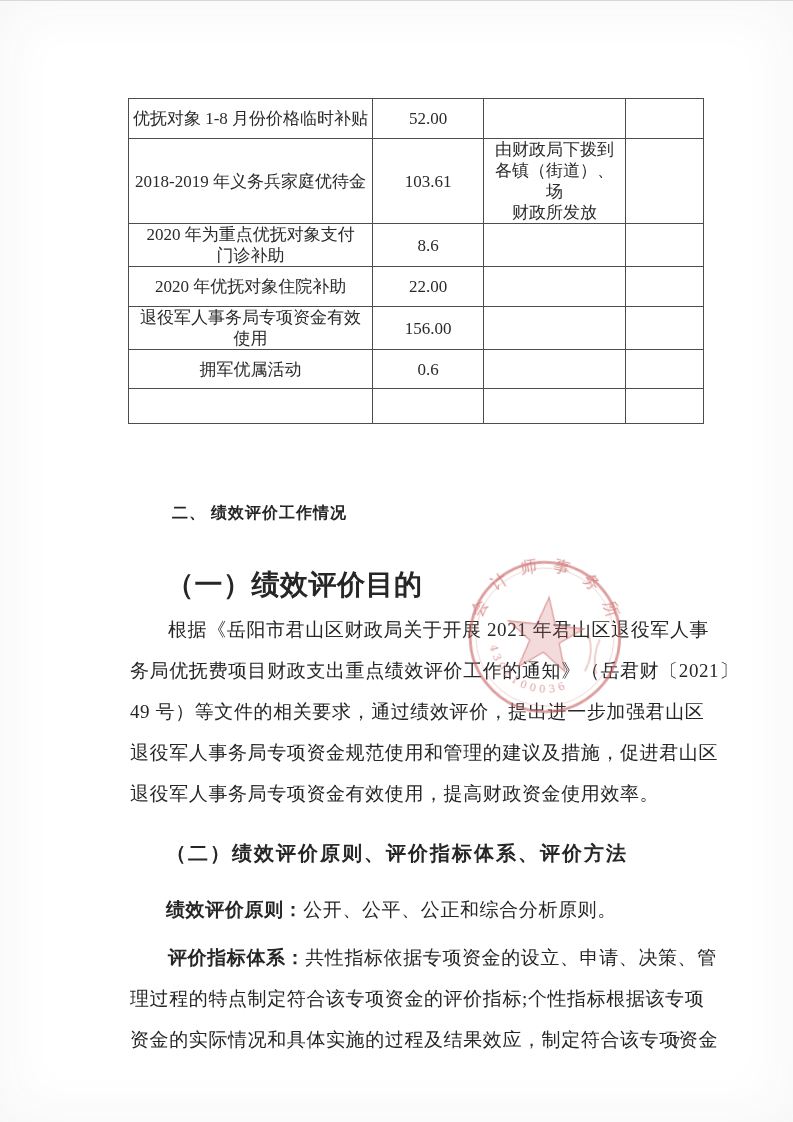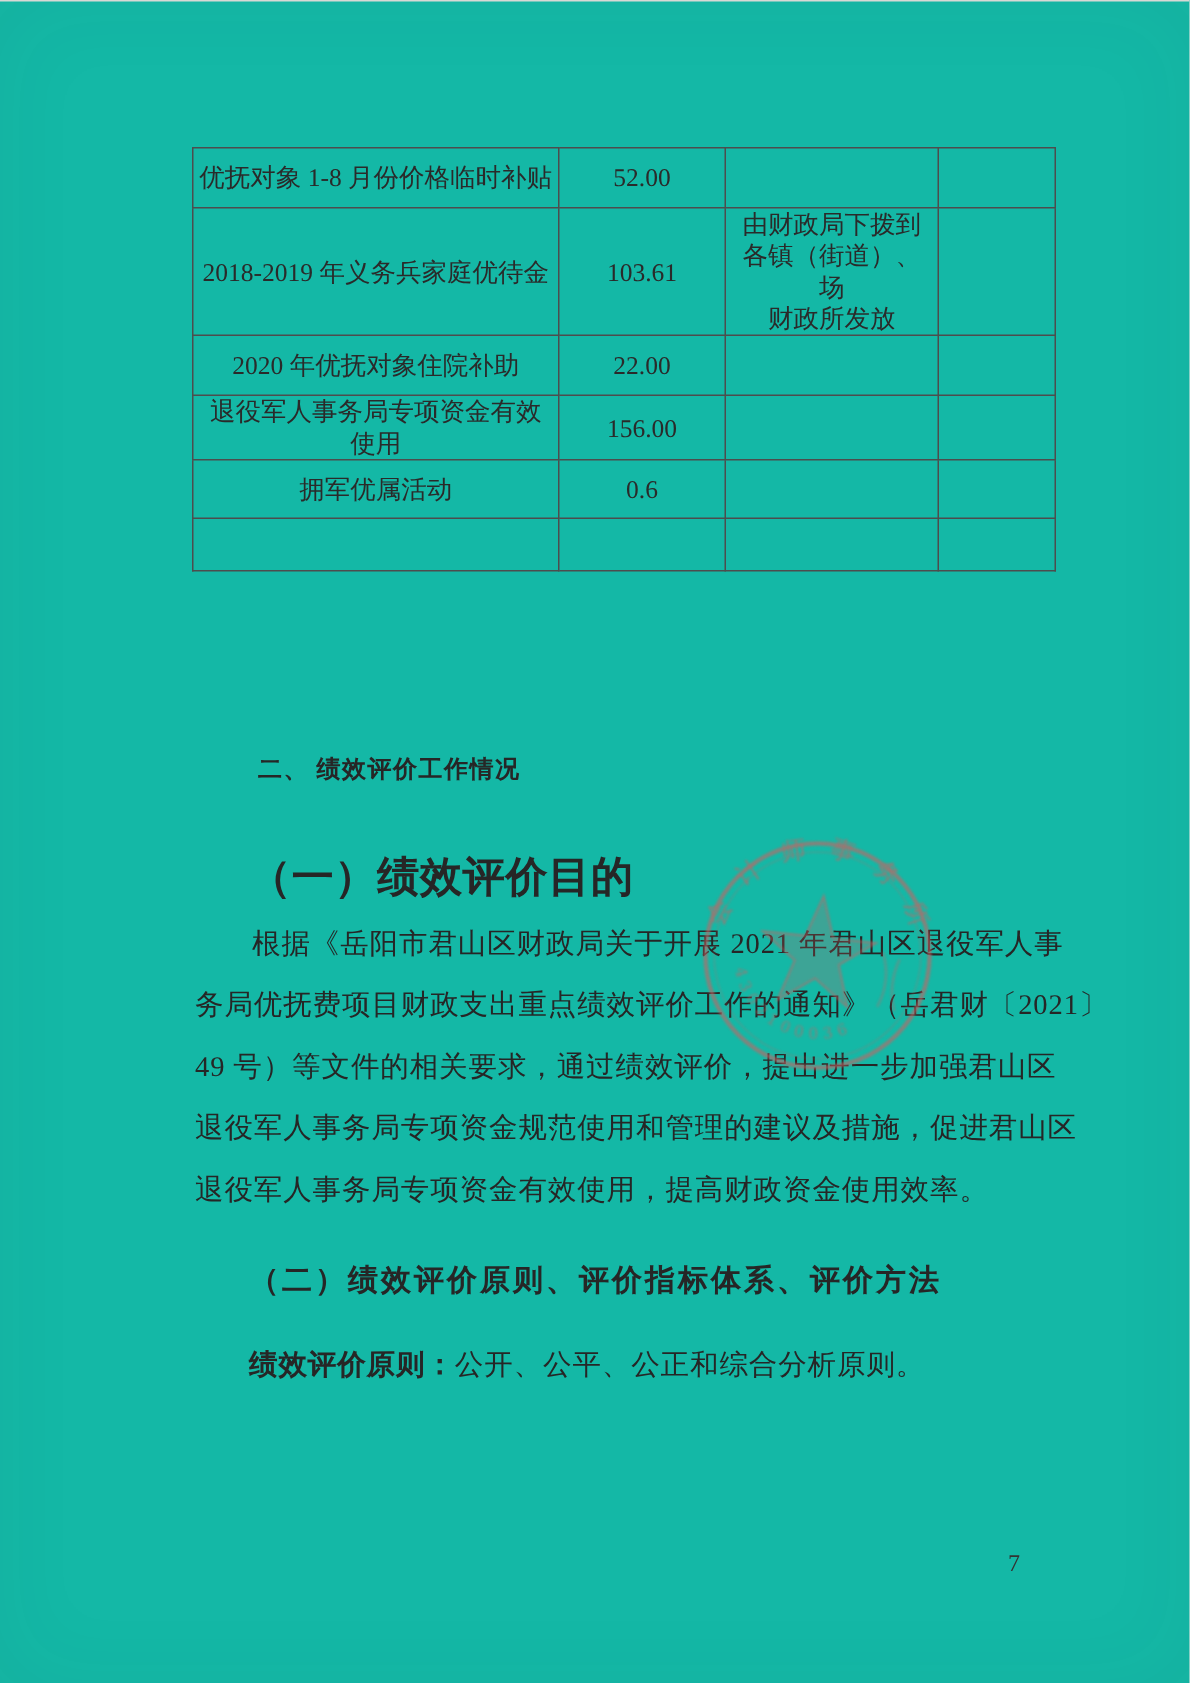--- a/index.html
+++ b/index.html
@@ -1,20 +1,20 @@
 <!DOCTYPE html>
 <html><head>
 <meta charset="utf-8">
 <style>
   html,body{margin:0;padding:0;background:#e8e8e6;}
   .page{
     position:relative;
     width:793px;height:1122px;
     margin:0 auto;
-    background:#14b8a6;
+    background:#ffffff;
     font-family:"Liberation Serif","DejaVu Serif",serif;
     color:#262626;
     overflow:hidden;
     box-shadow:inset 0 0 60px rgba(60,60,55,0.05);
     border-top:1px solid #d8d8d4;
   }
   
   table.fund{
     position:absolute;left:128px;top:97px;
     width:575px;
@@ -72,20 +72,27 @@
         <td></td>
       </tr>
       <tr class="r2">
         <td>2018-2019 年义务兵家庭优待金</td>
         <td>103.61</td>
         <td>由财政局下拨到
 各镇（街道）、场
 财政所发放</td>
         <td></td>
       </tr>
+      <tr class="r3">
+        <td>2020 年为重点优抚对象支付
+门诊补助</td>
+        <td>8.6</td>
+        <td></td>
+        <td></td>
+      </tr>
       <tr class="r4">
         <td>2020 年优抚对象住院补助</td>
         <td>22.00</td>
         <td></td>
         <td></td>
       </tr>
       <tr class="r5">
         <td>退役军人事务局专项资金有效使用</td>
         <td>156.00</td>
         <td></td>
@@ -116,20 +123,27 @@
     <div class="line">退役军人事务局专项资金规范使用和管理的建议及措施，促进君山区</div>
     <div class="line">退役军人事务局专项资金有效使用，提高财政资金使用效率。</div>
   </div>
 
   <div class="abs h-sub2">（二）绩效评价原则、评价指标体系、评价方法</div>
 
   <div class="abs principle">
     <span class="lead">绩效评价原则：</span><span>公开、公平、公正和综合分析原则。</span>
   </div>
 
+  <div class="abs para2">
+    <div class="line indent">
+      <span class="lead">评价指标体系：</span><span>共性指标依据专项资金的设立、申请、决策、管</span>
+    </div>
+    <div class="line">理过程的特点制定符合该专项资金的评价指标;个性指标根据该专项</div>
+    <div class="line">资金的实际情况和具体实施的过程及结果效应，制定符合该专项资金</div>
+  </div>
 
   <div class="abs pageno">7</div>
 
   <svg class="stamp" viewBox="-100 -100 200 200">
     <defs>
       <path id="arcTop" d="M -75.2 25.7 A 79.5 79.5 0 1 1 75.2 25.7" fill="none"></path>
       <path id="arcBottom" d="M -66 11.6 A 67 67 0 0 0 51.3 43.1" fill="none"></path>
     </defs>
 
     <circle cx="0" cy="0" r="90" fill="none" stroke="#c96262" stroke-width="3.4" opacity="0.75"></circle>

